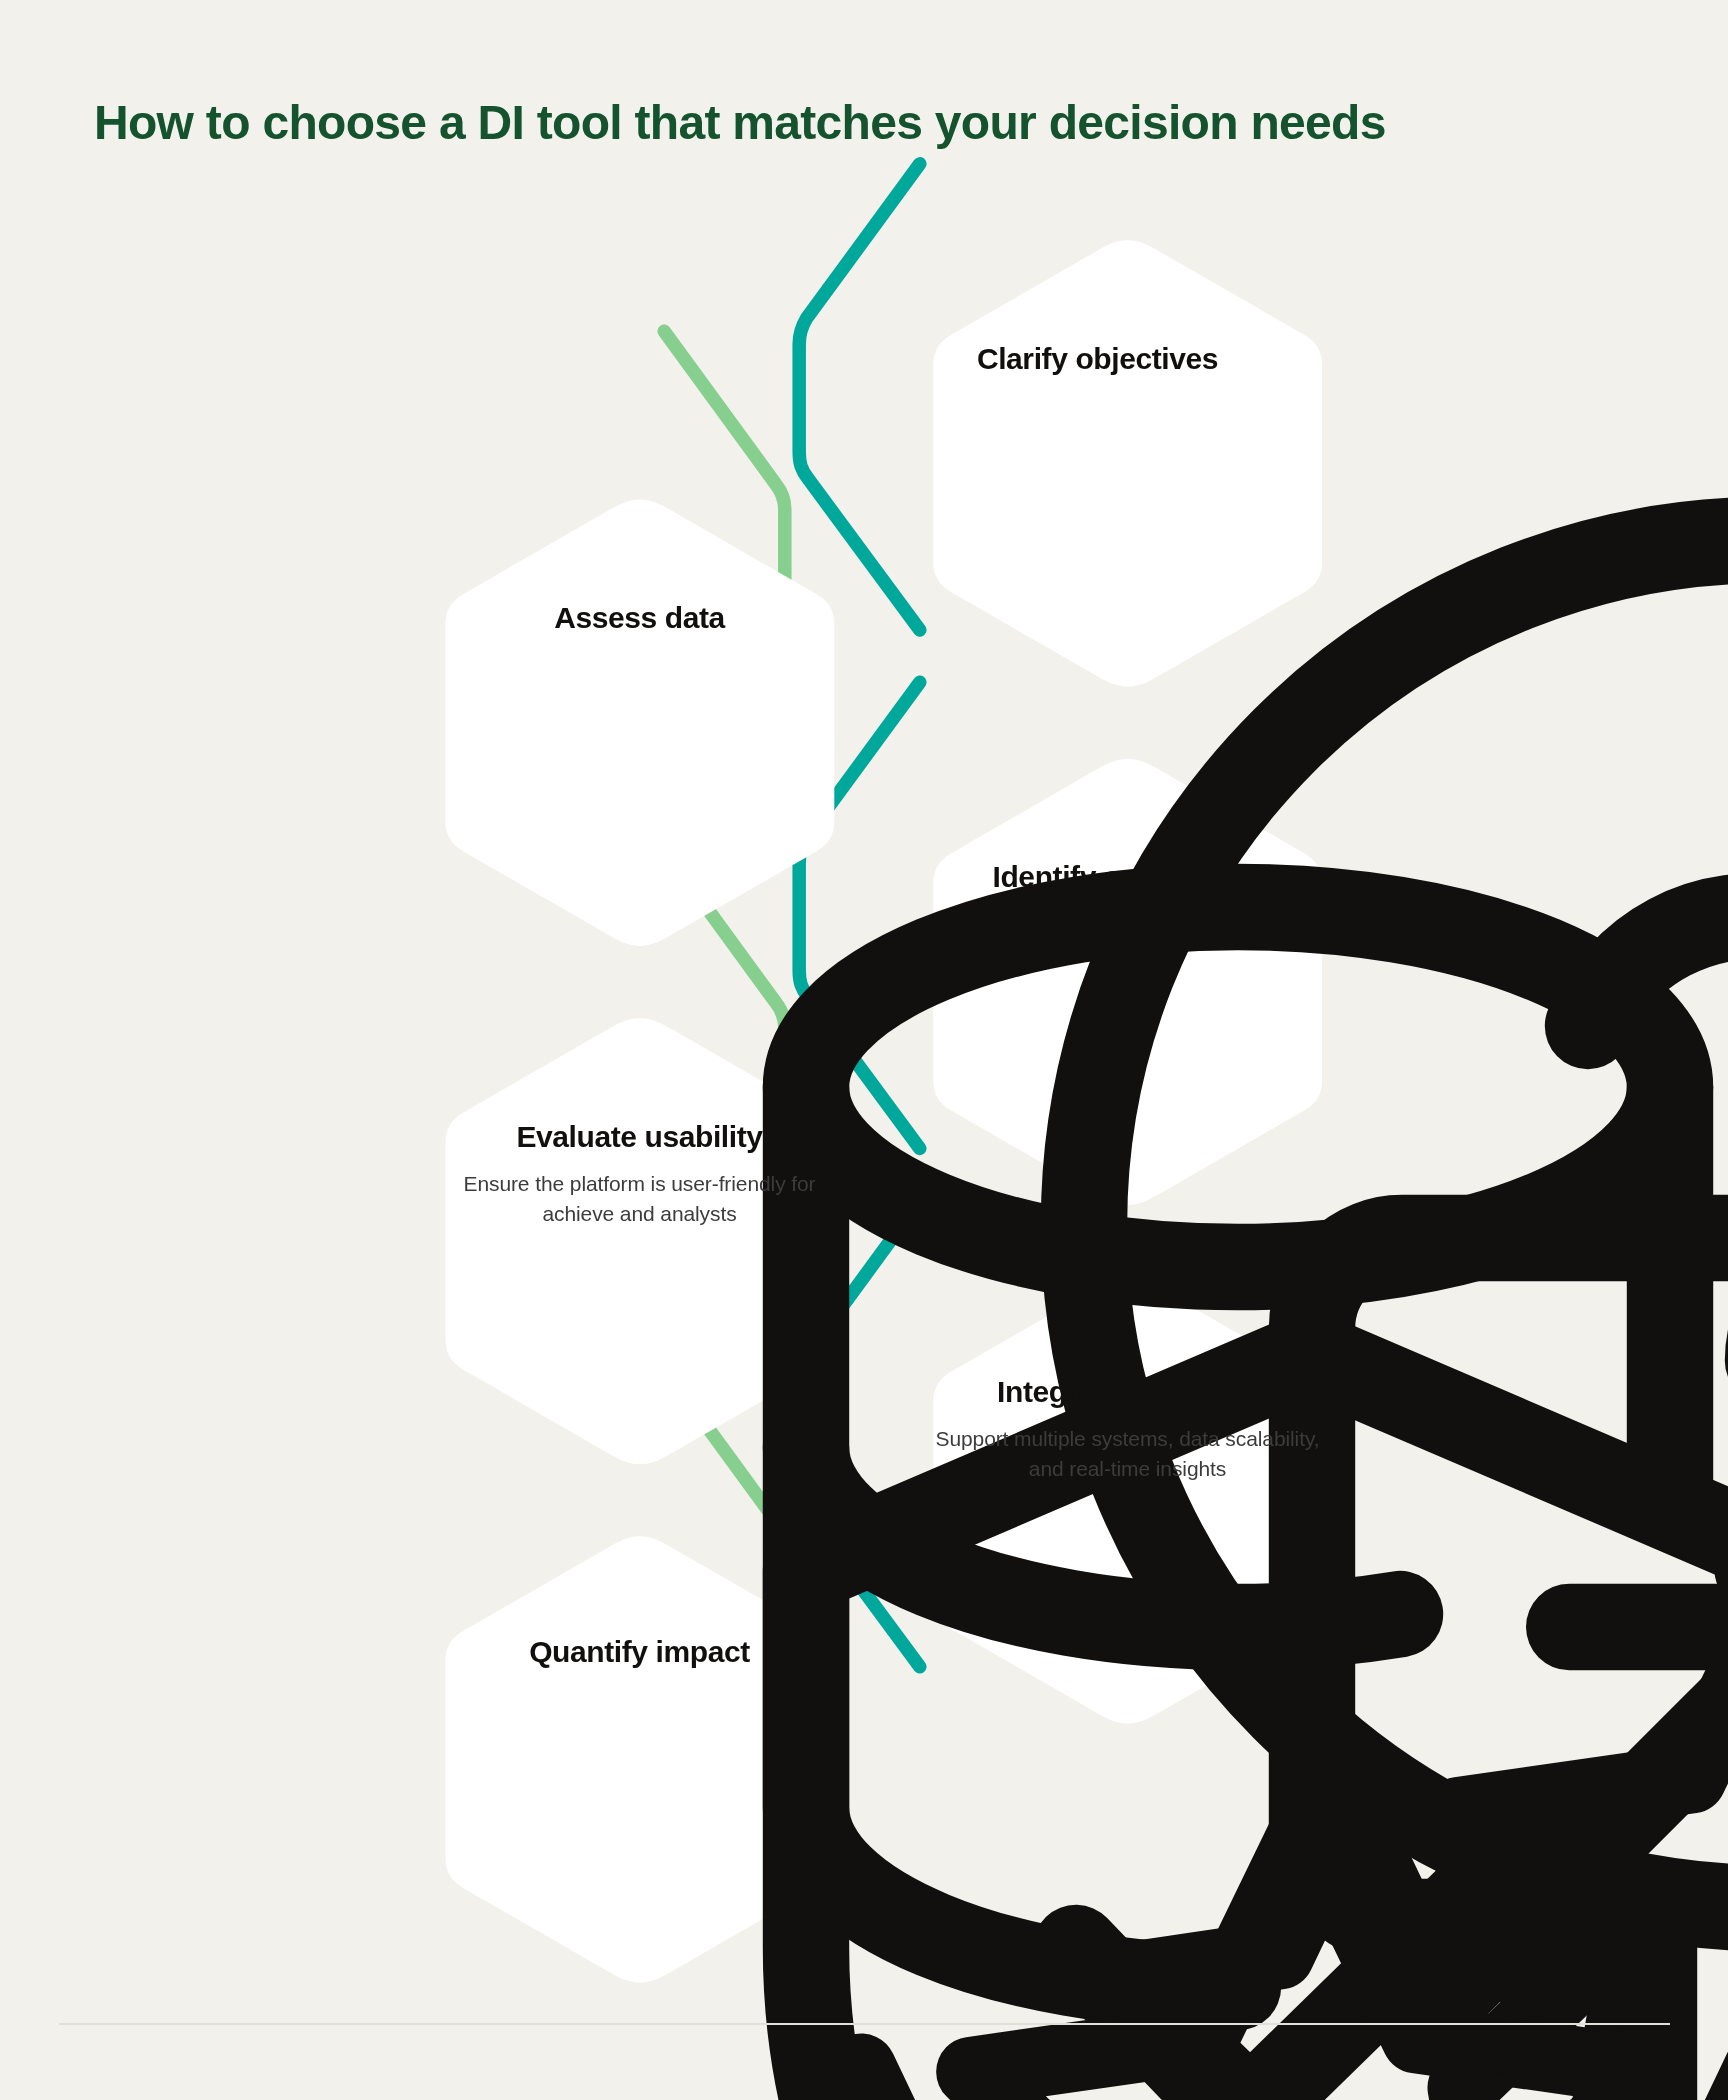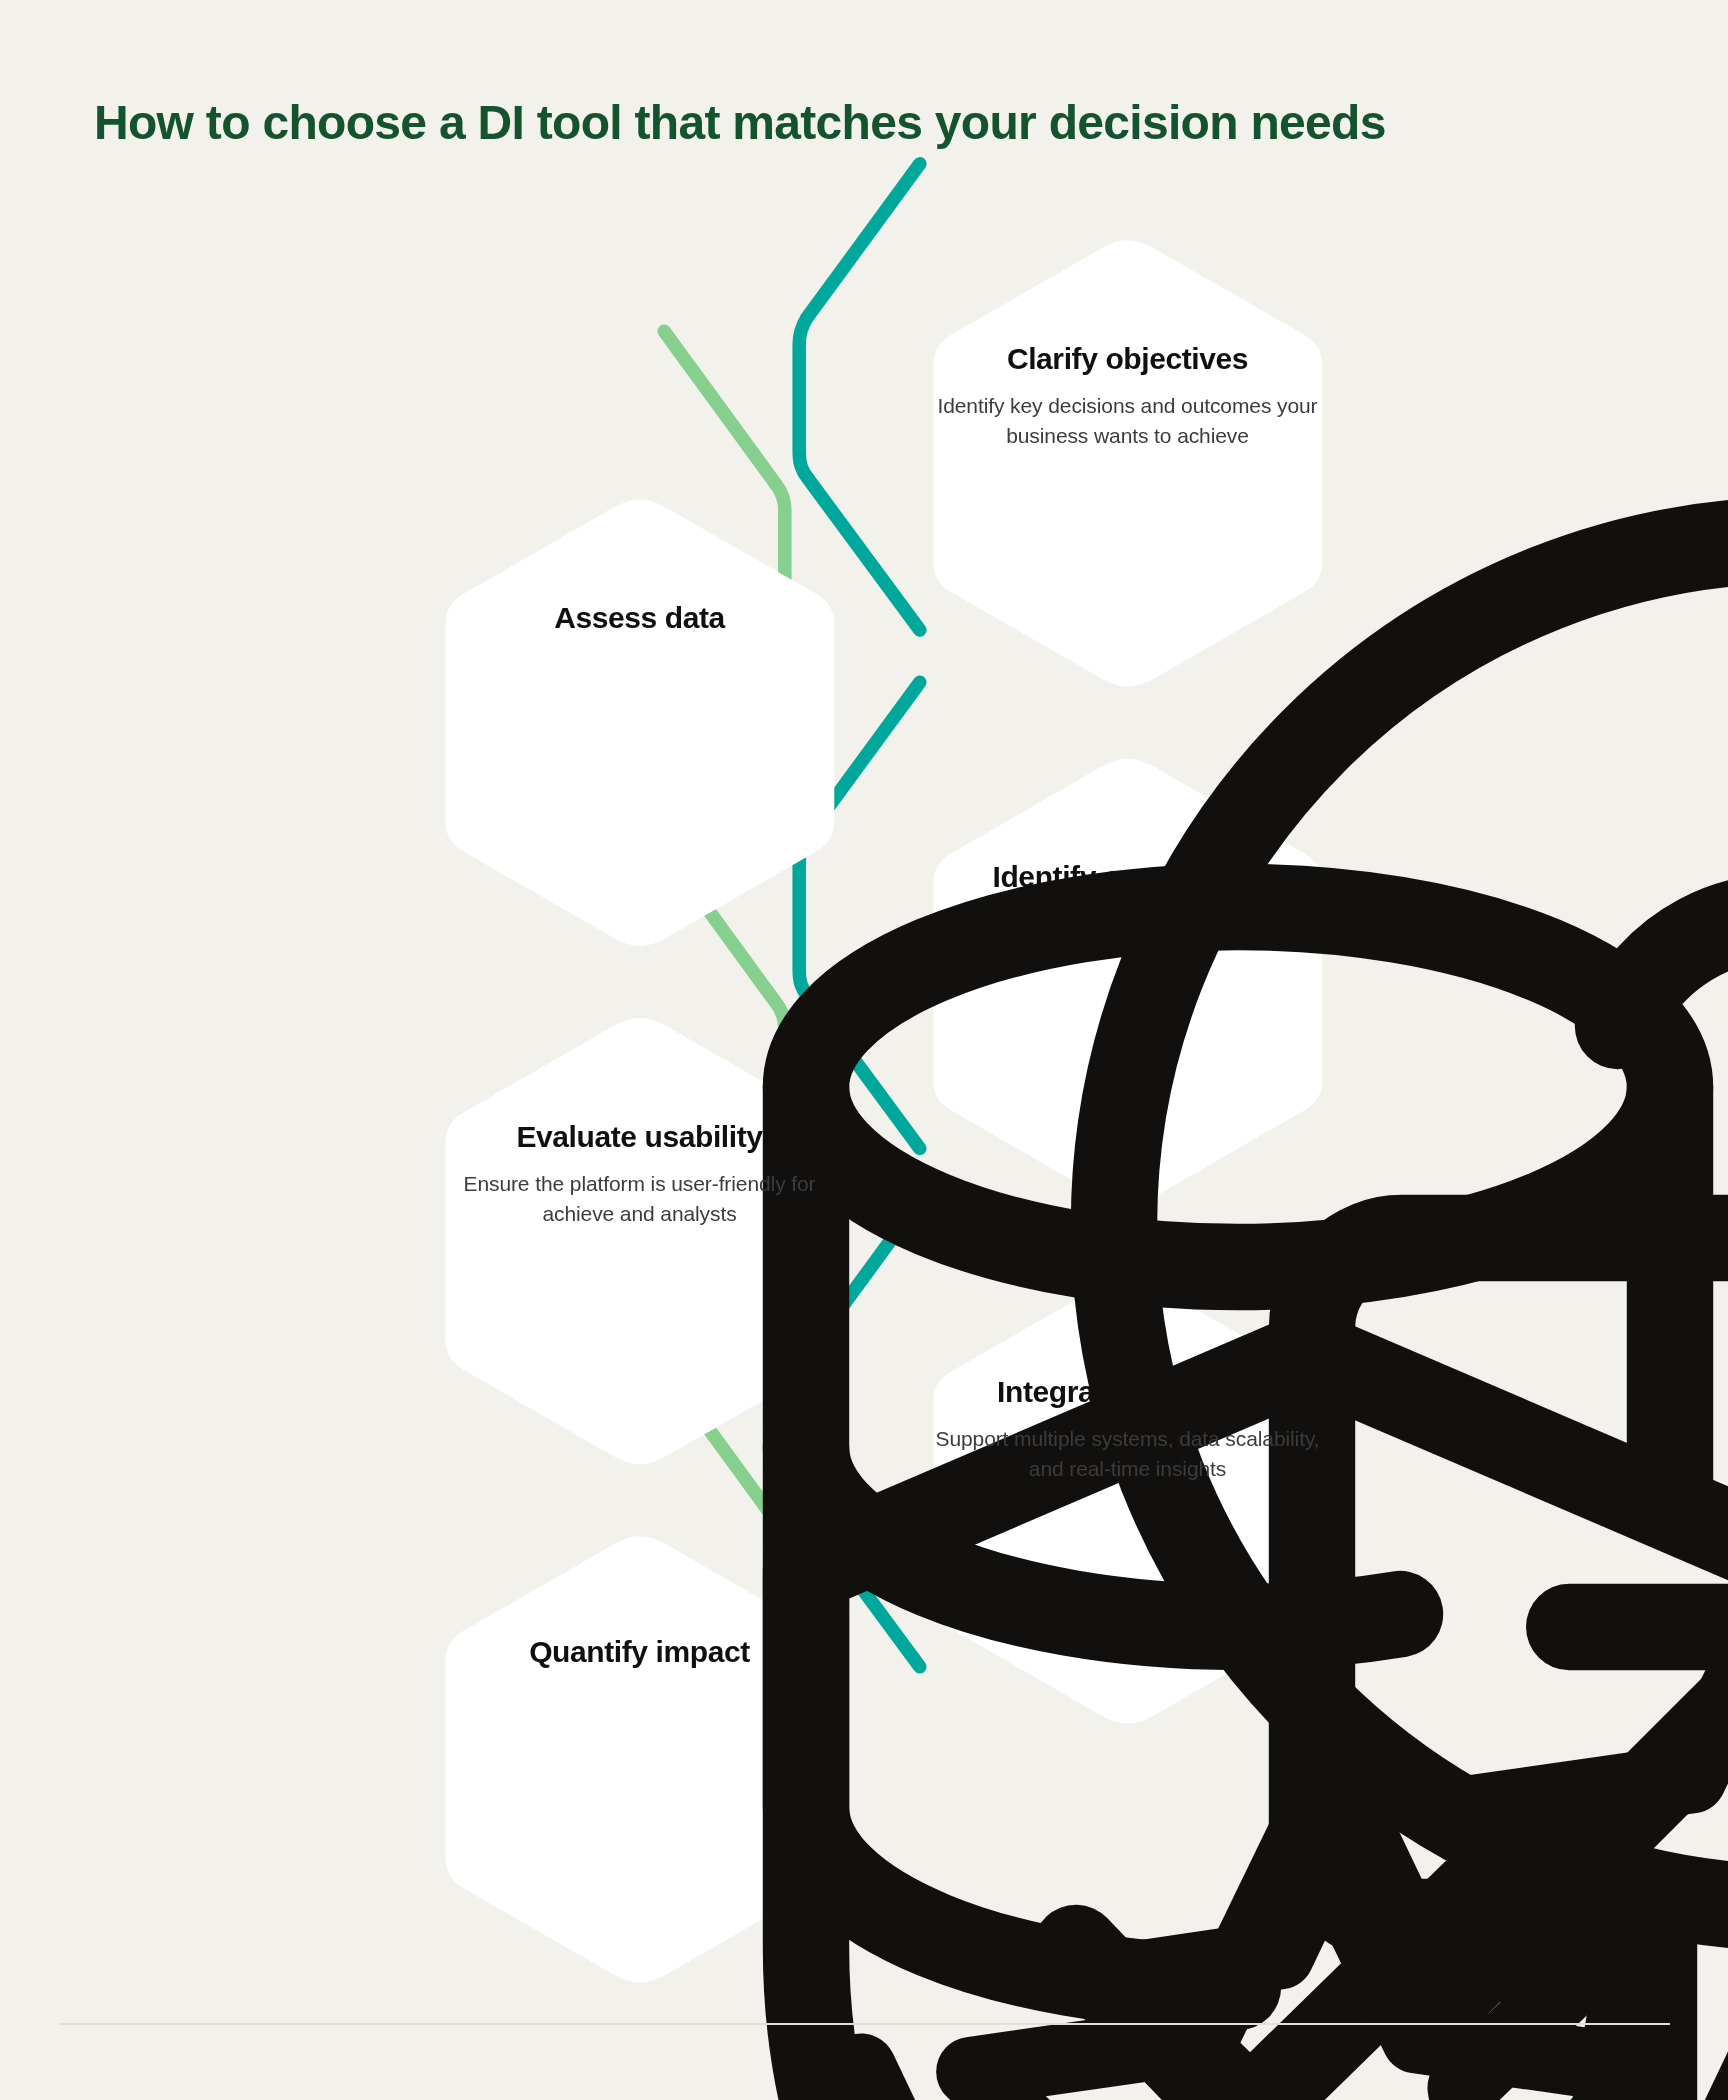--- a/index.html
+++ b/index.html
@@ -154,28 +154,27 @@
       <g fill="#ffffff">
         <use href="#hexshape" x="1253" y="285"></use>
         <use href="#hexshape" x="711" y="573"></use>
         <use href="#hexshape" x="1253" y="861"></use>
         <use href="#hexshape" x="711" y="1149"></use>
         <use href="#hexshape" x="1253" y="1437"></use>
         <use href="#hexshape" x="711" y="1725"></use>
       </g>
     </svg>
 
-    <div class="card-text" style="left:934px; top:135px;text-align:center;">
+    <div class="card-text" style="left:904px; top:135px;text-align:center;">
       <svg class="card-icon" viewBox="0 0 48 48" fill="none" stroke="#12100e" stroke-width="2.4" stroke-linecap="round" stroke-linejoin="round">
         <circle cx="24" cy="24" r="19"></circle>
         <path d="M19 18.5a5 5 0 0 1 9.6 1.9c0 3.4-4.6 4.2-4.6 7.4"></path>
         <circle cx="24" cy="33.5" r="1.5" fill="#12100e" stroke="none"></circle>
       </svg>
       <div class="card-title">Clarify objectives</div>
-      <div class="card-desc">Identify key decisions and outcomes your business wants to achieve</div>
     </div>
 
     <div class="card-text" style="left:446px; top:394px;">
       <svg class="card-icon" viewBox="0 0 48 48" fill="none" stroke="#12100e" stroke-width="2.4" stroke-linecap="round" stroke-linejoin="round">
         <ellipse cx="22" cy="13" rx="12" ry="5"></ellipse>
         <path d="M10 13v20c0 2.8 5.4 5 12 5"></path>
         <path d="M34 13v11"></path>
         <path d="M10 23c0 2.8 5.4 5 12 5 1.6 0 3.1-.13 4.5-.36"></path>
         <path d="M28 38l10-10"></path>
         <path d="M31.2 28H38v6.8"></path>

